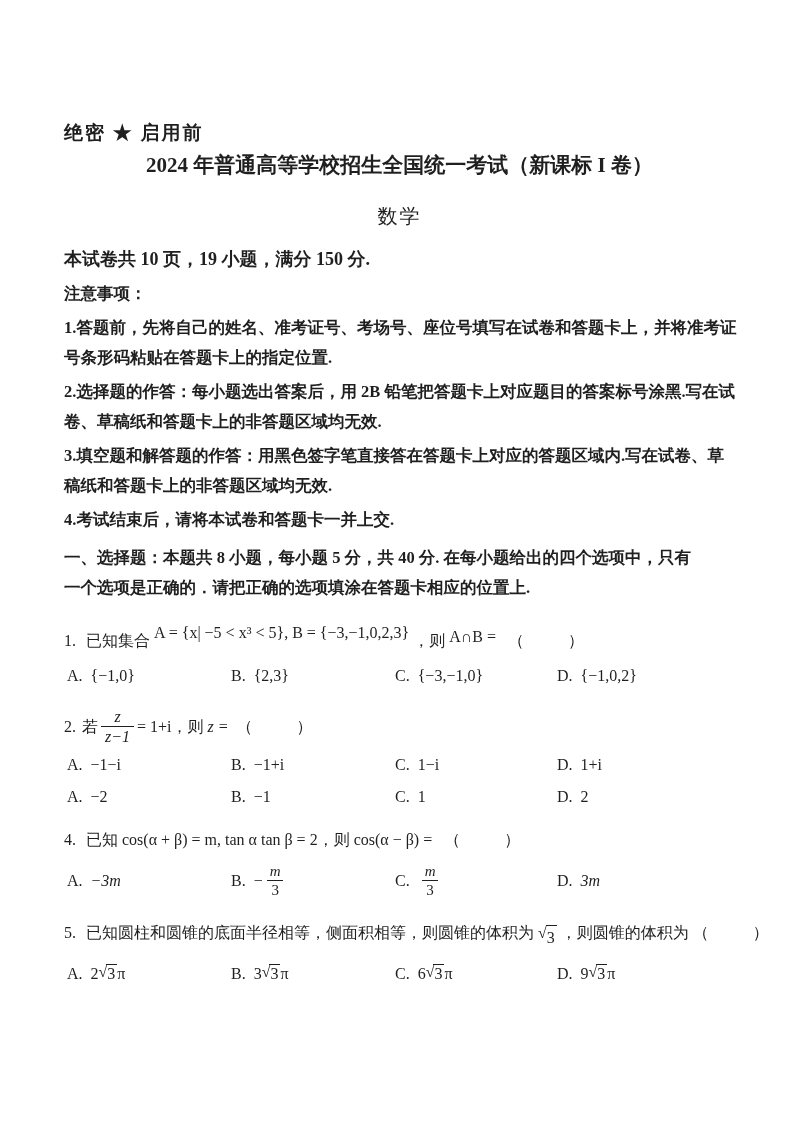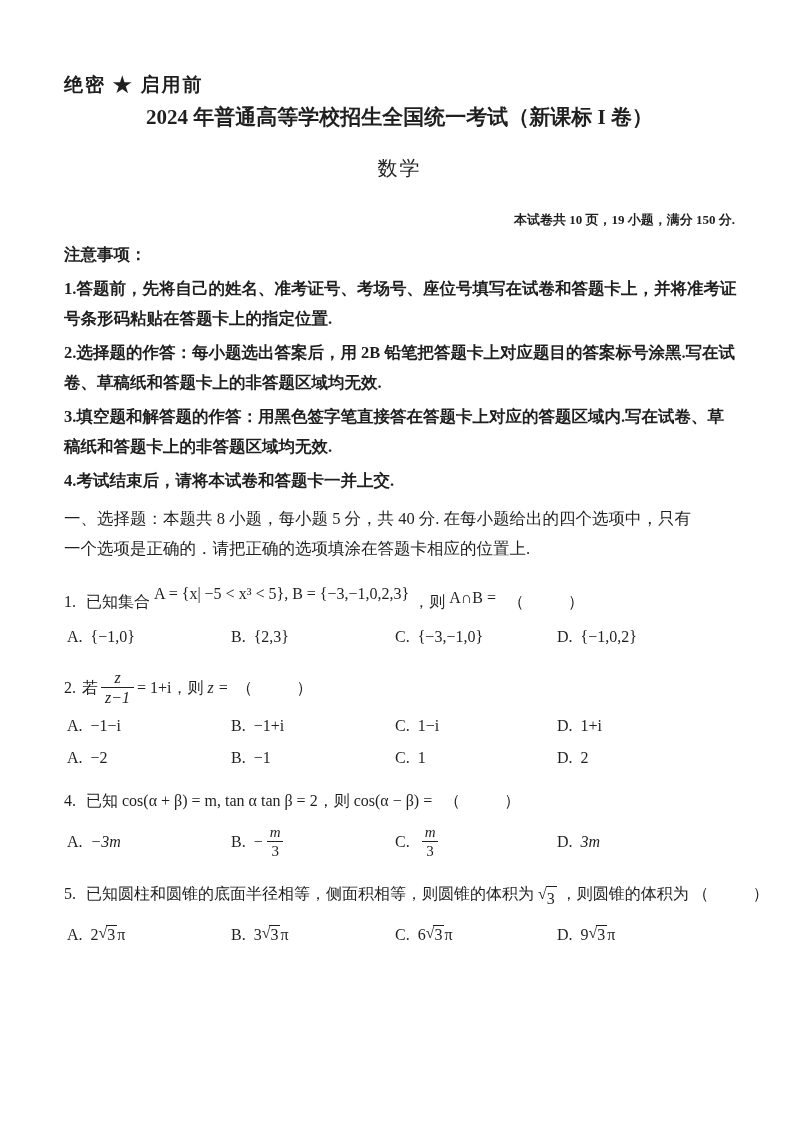--- a/index.html
+++ b/index.html
@@ -2,31 +2,31 @@
 <html><head>
 <meta charset="utf-8">
 <style>
   * { margin:0; padding:0; box-sizing:border-box; }
   html,body { background:#ffffff; }
   .page {
     position:relative; width:793px; height:1122px; margin:0 auto;
     background:#ffffff; overflow:hidden; color:#1f1f1f;
     font-family:"Liberation Serif","DejaVu Serif",serif;
   }
-  .content { padding:72px 58px 0 64px; }
+  .content { padding:120px 58px 0 64px; }
 
   .classified { font-size:19px; font-weight:bold; letter-spacing:2px; white-space:nowrap; }
   .title { margin-top:5px; text-align:center; font-size:21px; font-weight:bold; white-space:nowrap; }
   .subject { margin-top:24px; text-align:center; font-size:20px; font-weight:normal; letter-spacing:2px; }
 
-  .meta { margin-top:23px; font-size:13px; font-weight:bold; line-height:30px;text-align:right; }
+  .meta { margin-top:14px; font-size:18px; font-weight:bold; line-height:30px; }
   .notice-h { margin-top:5px; font-size:16.5px; font-weight:bold; line-height:30px; }
   .para { margin-top:4px; font-size:16.5px; font-weight:bold; line-height:30px; }
   .nline { display:block; white-space:nowrap; }
-  .section-h { margin-top:8px; font-size:16.5px; font-weight:normal; line-height:30px; }
+  .section-h { margin-top:8px; font-size:16.5px; font-weight:bold; line-height:30px; }
 
   .question { margin-top:22px; font-size:16px; line-height:24px; white-space:nowrap; }
   .qnum { margin-right:6px; }
   .math { font-family:"Liberation Serif","DejaVu Serif",serif; }
   .it { font-style:italic; }
   .raise-8 { position:relative; top:-8px; display:inline-block; }
   .raise-4 { position:relative; top:-4px; display:inline-block; }
   .paren { margin-left:8px; letter-spacing:4px; }
 
   .options {

